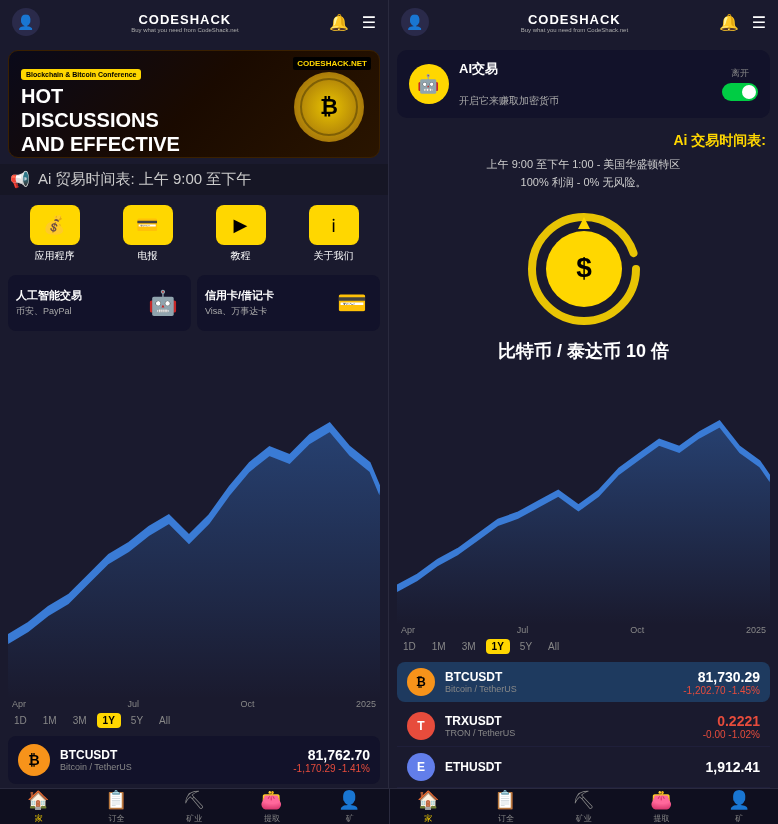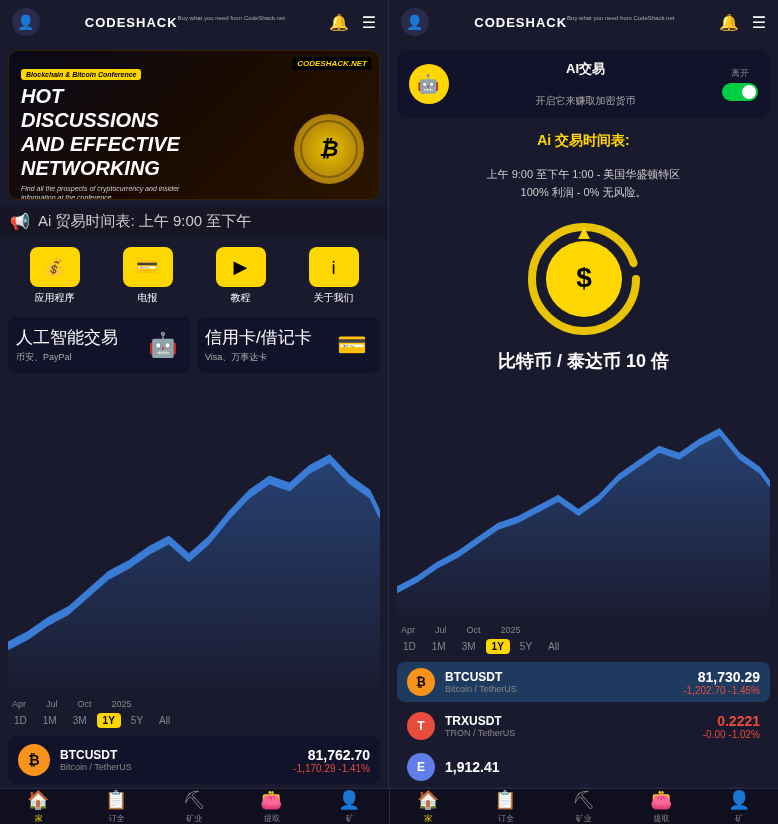--- a/index.html
+++ b/index.html
@@ -38,21 +38,22 @@
     
     .header {
       display: flex;
       align-items: center;
       justify-content: space-between;
       padding: 8px 12px;
       background: #1a1a2e;
     }
     .header-logo {
       display: flex;
-      flex-direction: row;
+      flex-direction: column;
+      align-items: center;
     }
     .header-logo .logo-text {
       font-size: 13px;
       font-weight: bold;
       color: white;
       letter-spacing: 1px;
     }
     .header-logo .logo-sub {
       font-size: 6px;
       color: #aaa;
@@ -77,24 +78,23 @@
     .bell-icon { color: #ffd700; font-size: 16px; }
     .menu-icon { color: white; font-size: 16px; }
 
     
     .banner {
       margin: 6px 8px;
       border-radius: 10px;
       background: linear-gradient(135deg, #0a0a1a 0%, #1a0a00 50%, #2a1500 100%);
       padding: 12px;
       position: relative;
-      height: 150px;
+      height: 108px;
       overflow: hidden;
       border: 1px solid #3a2000;
-      font-style: italic;
     }
     .banner-badge {
       background: #ffd700;
       color: #000;
       font-size: 7px;
       font-weight: bold;
       padding: 2px 5px;
       border-radius: 3px;
       display: inline-block;
       margin-bottom: 4px;
@@ -206,22 +206,22 @@
       background: #12122a;
       border-radius: 8px;
       padding: 8px;
       display: flex;
       align-items: center;
       justify-content: space-between;
       cursor: pointer;
     }
     .feature-card-text h4 {
       color: white;
-      font-size: 17px;
-      font-weight: normal;
+      font-size: 11px;
+      font-weight: bold;
     }
     .feature-card-text p {
       color: #aaa;
       font-size: 9px;
       margin-top: 2px;
     }
     .feature-card-img {
       width: 40px;
       height: 40px;
       display: flex;
@@ -237,23 +237,22 @@
       display: flex;
       flex-direction: column;
     }
     .chart-area {
       flex: 1;
       position: relative;
       min-height: 80px;
     }
     .chart-labels {
       display: flex;
-      justify-content: flex-start;
+      justify-content: space-between;
       padding: 0 4px;
-      gap: 20px;
     }
     .chart-label {
       color: #888;
       font-size: 9px;
     }
     .chart-tabs {
       display: flex;
       gap: 4px;
       padding: 4px 0;
     }
@@ -326,21 +325,21 @@
       width: 40px;
       height: 40px;
       border-radius: 50%;
       background: #ffd700;
       display: flex;
       align-items: center;
       justify-content: center;
       font-size: 18px;
       flex-shrink: 0;
     }
-    .ai-text { flex: 1; text-align: center; }
+    .ai-text { flex: 1; }
     .ai-title { color: white; font-size: 13px; font-weight: bold; }
     .ai-sub { color: #aaa; font-size: 10px; margin-top: 16px; }
     .ai-toggle {
       display: flex;
       flex-direction: column;
       align-items: center;
       gap: 3px;
     }
     .toggle-label { color: #888; font-size: 9px; }
     .toggle-switch {
@@ -362,21 +361,22 @@
     }
 
     .ai-schedule {
       padding: 8px 12px;
       text-align: center;
     }
     .ai-schedule-title {
       color: #ffd700;
       font-size: 14px;
       font-weight: bold;
-      margin-bottom: 16px;
+      margin-bottom: 6px;
+      text-align: right;
     }
     .ai-schedule-text {
       color: #ccc;
       font-size: 11px;
       line-height: 1.6;
     }
 
     .dollar-circle {
       width: 120px;
       height: 120px;
@@ -665,20 +665,24 @@
           <div class="coin-sub">TRON / TetherUS</div>
         </div>
         <div class="coin-price">
           <div class="price" style="color:#e74c3c;">0.2221</div>
           <div class="change">-0.00  -1.02%</div>
         </div>
       </div>
 
       <div class="coin-list-item">
         <div class="coin-avatar-small" style="background:#627eea;color:white;">E</div>
+        <div class="coin-info">
+          <div class="coin-name">ETHUSDT</div>
+          <div class="coin-sub"></div>
+        </div>
         <div class="coin-price">
           <div class="price">1,912.41</div>
         </div>
       </div>
     </div>
   </div>
 </div>
 
 <div style="display:flex; width:100%; background:#0f0f1f; border-top:1px solid #2a2a3e;">
 

